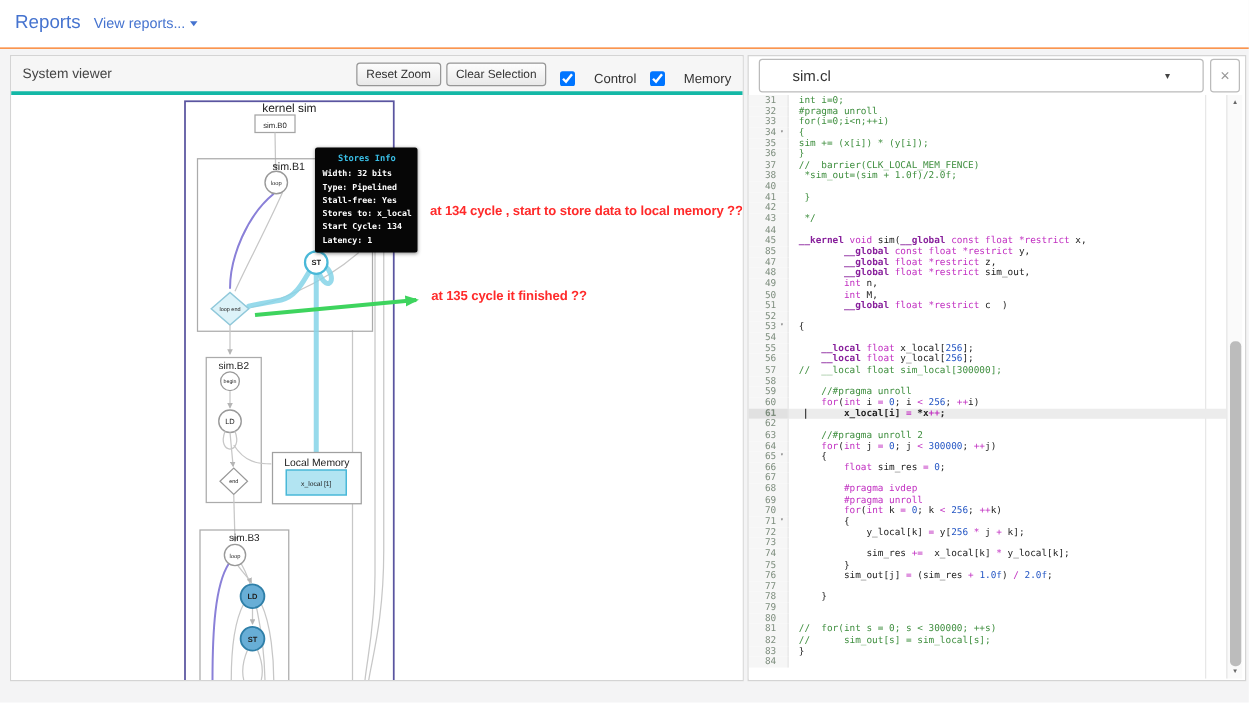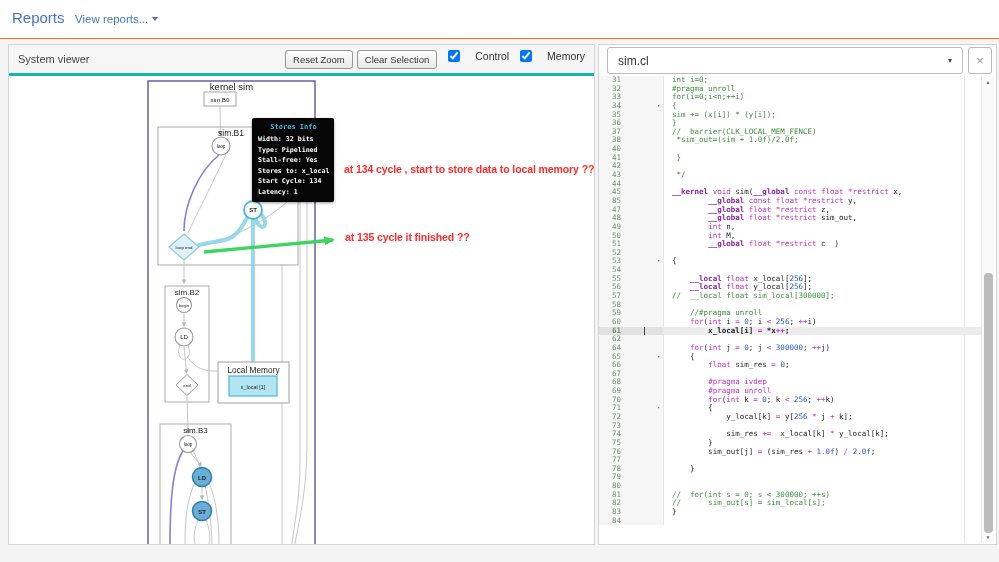--- a/index.html
+++ b/index.html
@@ -11,21 +11,21 @@
   .navlink{position:absolute;left:75px;top:13px;font-size:11.5px;color:#4573cf;cursor:pointer;display:flex;align-items:center;gap:4px;}
   .caret{width:0;height:0;border-left:3.5px solid transparent;border-right:3.5px solid transparent;border-top:4px solid #4573cf;display:inline-block;}
   .kebab{position:absolute;right:20px;top:12px;display:flex;flex-direction:column;gap:2.5px;cursor:pointer;padding:2px;}
   .kebab i{width:3px;height:3px;border-radius:50%;background:#555;display:block;}
   
   .panel{position:absolute;top:44px;height:499px;background:#fff;border:1px solid #d4d4d4;}
   .left-panel{left:8px;width:585px;}
   .right-panel{left:598px;width:397px;}
   .panel-header{height:31px;background:#f6f6f6;border-bottom:3px solid #14b8a6;display:flex;align-items:center;padding:0 9px;box-sizing:border-box;}
   .panel-title{font-size:11px;color:#444;}
-  .header-controls{margin-left:auto;display:flex;align-items:flex-start;gap:4px;}
+  .header-controls{margin-left:auto;display:flex;align-items:flex-end;gap:4px;}
   .btn{font-family:"Liberation Sans",sans-serif;font-size:9.5px;color:#333;padding:3px 7px;border:1px solid #979797;border-radius:3px;background:linear-gradient(#fdfdfd,#e9e9e9);cursor:pointer;}
   .chk{display:flex;align-items:center;gap:15px;font-size:10.5px;color:#333;margin-left:7px;cursor:pointer;}
   .chk input{width:12px;height:12px;margin:0;}
   .graph-area{position:absolute;left:0;top:31px;width:585px;height:468px;background:#fff;overflow:hidden;}
   .graph-svg{position:absolute;left:0;top:0;}
   
   .ge{stroke:#c7c7c7;stroke-width:1;fill:none;}
   .pe{stroke:#8a80d8;stroke-width:1.6;fill:none;}
   .ce{stroke:#85d3e8;stroke-width:4;fill:none;opacity:.85;stroke-linecap:round;}
   .kernelbox{stroke:#5a55a0;stroke-width:1.4;fill:none;}
@@ -39,29 +39,29 @@
   
   .tooltip{position:absolute;left:243px;top:42px;width:82px;background:#060606;border-radius:2px;padding:5px 5px 4px 6px;box-sizing:border-box;z-index:5;box-shadow:0 1px 3px rgba(0,0,0,.4);}
   .tt-title{color:#39bde4;font-family:"DejaVu Sans Mono",monospace;font-weight:bold;font-size:7px;text-align:center;margin-bottom:3px;white-space:nowrap;}
   .tt-row{color:#fff;font-family:"DejaVu Sans Mono",monospace;font-weight:bold;font-size:6.6px;line-height:10.6px;white-space:nowrap;}
   
   .note{position:absolute;color:#ff2a2a;font-size:10.5px;font-weight:700;letter-spacing:-0.1px;white-space:nowrap;z-index:6;
         text-shadow:-1px -1px 0 #fff,1px -1px 0 #fff,-1px 1px 0 #fff,1px 1px 0 #fff,0 0 2px #fff;}
   .note1{left:335px;top:87px;}
   .note2{left:336px;top:155px;}
   
-  .file-select{position:absolute;left:8px;top:2px;width:356px;height:27px;border:1px solid #bbb;border-radius:3px;box-sizing:border-box;background:#fff;font-size:12px;color:#333;display:flex;align-items:center;padding:0 10px;cursor:pointer;text-align:right;}
+  .file-select{position:absolute;left:8px;top:2px;width:356px;height:27px;border:1px solid #bbb;border-radius:3px;box-sizing:border-box;background:#fff;font-size:12px;color:#333;display:flex;align-items:center;padding:0 26px;cursor:pointer;text-align:right;}
   .sel-caret{margin-left:auto;font-size:8px;color:#444;}
   .close-btn{position:absolute;right:4px;top:2px;width:24px;height:27px;border:1px solid #bbb;border-radius:3px;background:#fff;color:#999;font-size:13px;line-height:25px;text-align:center;padding:0;cursor:pointer;font-family:"Liberation Sans",sans-serif;}
   .code-area{position:absolute;left:0;top:31px;width:395px;height:467px;background:#fff;overflow:hidden;}
   .print-margin{position:absolute;left:365px;top:0;bottom:0;width:1px;background:#e7e7e7;}
   .code-lines{position:absolute;left:0;top:0;right:13px;}
   .code-line{display:flex;height:8.65px;line-height:8.65px;font-family:"DejaVu Sans Mono",monospace;font-size:7.5px;position:relative;}
   .code-line.hl{background:#ececec;font-weight:bold;}
-  .gutter-cell{flex:0 0 32px;display:flex;background:#f6f6f6;border-right:1px solid #e6e6e6;box-sizing:border-box;gap:33px;}
+  .gutter-cell{flex:0 0 32px;display:flex;background:#f6f6f6;border-right:1px solid #e6e6e6;box-sizing:border-box;}
   .code-line.hl .gutter-cell{background:#e1e1e1;}
   .ln{flex:0 0 22px;text-align:right;color:#7d8d7d;}
   .fold{flex:0 0 9px;text-align:center;font-size:4.5px;color:#777;line-height:8.65px;}
   .code-text{padding-left:8px;white-space:pre;color:#222;}
   .code-text span{white-space:pre;}
   .tok-p{color:#222;}
   .tok-c{color:#3e8e3e;}
   .tok-k{color:#c12fc1;}
   .tok-s{color:#871f9b;font-weight:bold;}
   .tok-m{color:#2456c4;}
@@ -433,20 +433,27 @@
         </div>
         <div class="code-line">
           <span class="gutter-cell">
             <span class="ln">62</span>
             <span class="fold"></span>
           </span>
           <span class="code-text"></span>
         </div>
         <div class="code-line">
           <span class="gutter-cell">
+            <span class="ln">63</span>
+            <span class="fold"></span>
+          </span>
+          <span class="code-text"><span class="tok-p">    </span><span class="tok-c">//#pragma unroll 2</span></span>
+        </div>
+        <div class="code-line">
+          <span class="gutter-cell">
             <span class="ln">64</span>
             <span class="fold"></span>
           </span>
           <span class="code-text"><span class="tok-p">    </span><span class="tok-k">for</span><span class="tok-p">(</span><span class="tok-k">int</span><span class="tok-p"> j </span><span class="tok-k">=</span><span class="tok-p"> </span><span class="tok-m">0</span><span class="tok-p">; j </span><span class="tok-k">&lt;</span><span class="tok-p"> </span><span class="tok-m">300000</span><span class="tok-p">; </span><span class="tok-k">++</span><span class="tok-p">j)</span></span>
         </div>
         <div class="code-line">
           <span class="gutter-cell">
             <span class="ln">65</span>
             <span class="fold">▾</span>
           </span>

